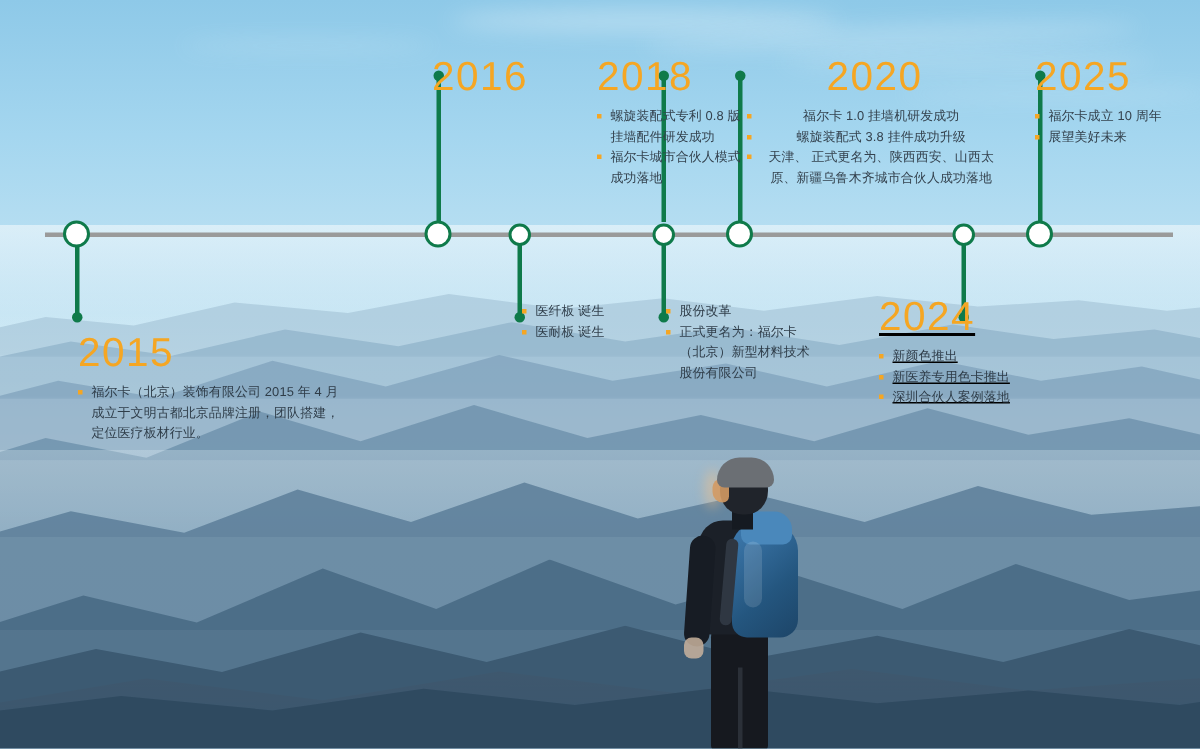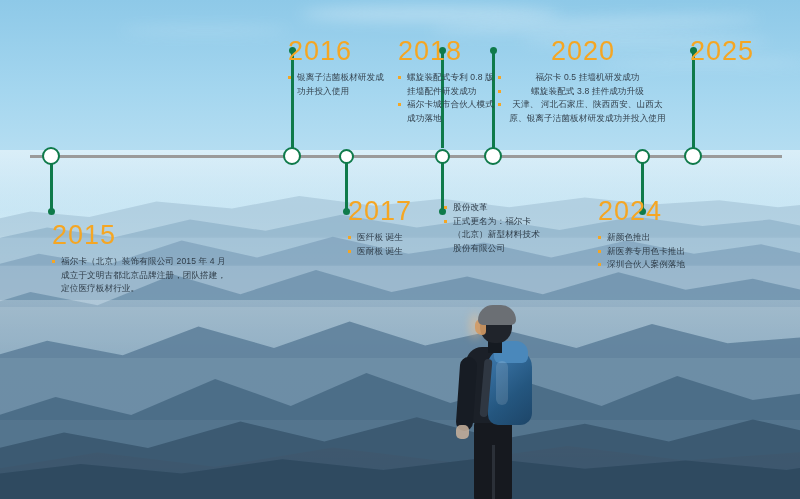--- a/index.html
+++ b/index.html
@@ -172,21 +172,21 @@
   .entry.below .year { color: #f5a623; }
   .entry.below .bullet { color: #2f3d49; }
 
   
   #e2015 { left: 52px;  top: 196px; width: 175px; margin-top: 24px; }
   #e2016 { left: 288px; top: 36px;  width: 96px;  }
   #e2017 { left: 348px; top: 196px; width: 80px;  }
   #e2018 { left: 398px; top: 36px;  width: 96px;  }
   #e2019 { left: 444px; top: 196px; width: 100px; }
   #e2020 { left: 498px; top: 36px;  width: 170px; text-align: center; }
-  #e2024 { left: 598px; top: 196px; width: 110px; }
+  #e2024 { left: 586px; top: 196px; width: 110px; text-decoration: underline; }
   #e2025 { left: 690px; top: 36px;  width: 100px; }
 </style>
 </head>
 <body>
 
 <div id="stage">
 
   <div class="bg-layer sky">
     <div class="cloud c1"></div>
     <div class="cloud c2"></div>
@@ -258,27 +258,23 @@
 
   <div class="entry below" id="e2015">
     <div class="year">2015</div>
     <div class="bullets">
       <div class="bullet">福尔卡（北京）装饰有限公司 2015 年 4 月成立于文明古都北京品牌注册，团队搭建，定位医疗板材行业。</div>
     </div>
   </div>
 
   <div class="entry above" id="e2016">
     <div class="year">2016</div>
-    <div class="bullets">
-      <div class="bullet">银离子洁菌板材研发成功并投入使用</div>
-    </div>
   </div>
 
   <div class="entry below" id="e2017">
-    <div class="year">2017</div>
     <div class="bullets">
       <div class="bullet">医纤板 诞生</div>
       <div class="bullet">医耐板 诞生</div>
     </div>
   </div>
 
   <div class="entry above" id="e2018">
     <div class="year">2018</div>
     <div class="bullets">
       <div class="bullet">螺旋装配式专利 0.8 版挂墙配件研发成功</div>
@@ -289,32 +285,36 @@
   <div class="entry below" id="e2019">
     <div class="bullets">
       <div class="bullet">股份改革</div>
       <div class="bullet">正式更名为：福尔卡（北京）新型材料技术股份有限公司</div>
     </div>
   </div>
 
   <div class="entry above" id="e2020">
     <div class="year">2020</div>
     <div class="bullets">
-      <div class="bullet">福尔卡 0.5 挂墙机研发成功</div>
+      <div class="bullet">福尔卡 1.0 挂墙机研发成功</div>
       <div class="bullet">螺旋装配式 3.8 挂件成功升级</div>
-      <div class="bullet">天津、 河北石家庄、陕西西安、山西太原、银离子洁菌板材研发成功并投入使用</div>
+      <div class="bullet">天津、 正式更名为、陕西西安、山西太原、新疆乌鲁木齐城市合伙人成功落地</div>
     </div>
   </div>
 
   <div class="entry below" id="e2024">
     <div class="year">2024</div>
     <div class="bullets">
       <div class="bullet">新颜色推出</div>
       <div class="bullet">新医养专用色卡推出</div>
       <div class="bullet">深圳合伙人案例落地</div>
     </div>
   </div>
 
   <div class="entry above" id="e2025">
     <div class="year">2025</div>
+    <div class="bullets">
+      <div class="bullet">福尔卡成立 10 周年</div>
+      <div class="bullet">展望美好未来</div>
+    </div>
   </div>
 
 </div>
 
 </body></html>

